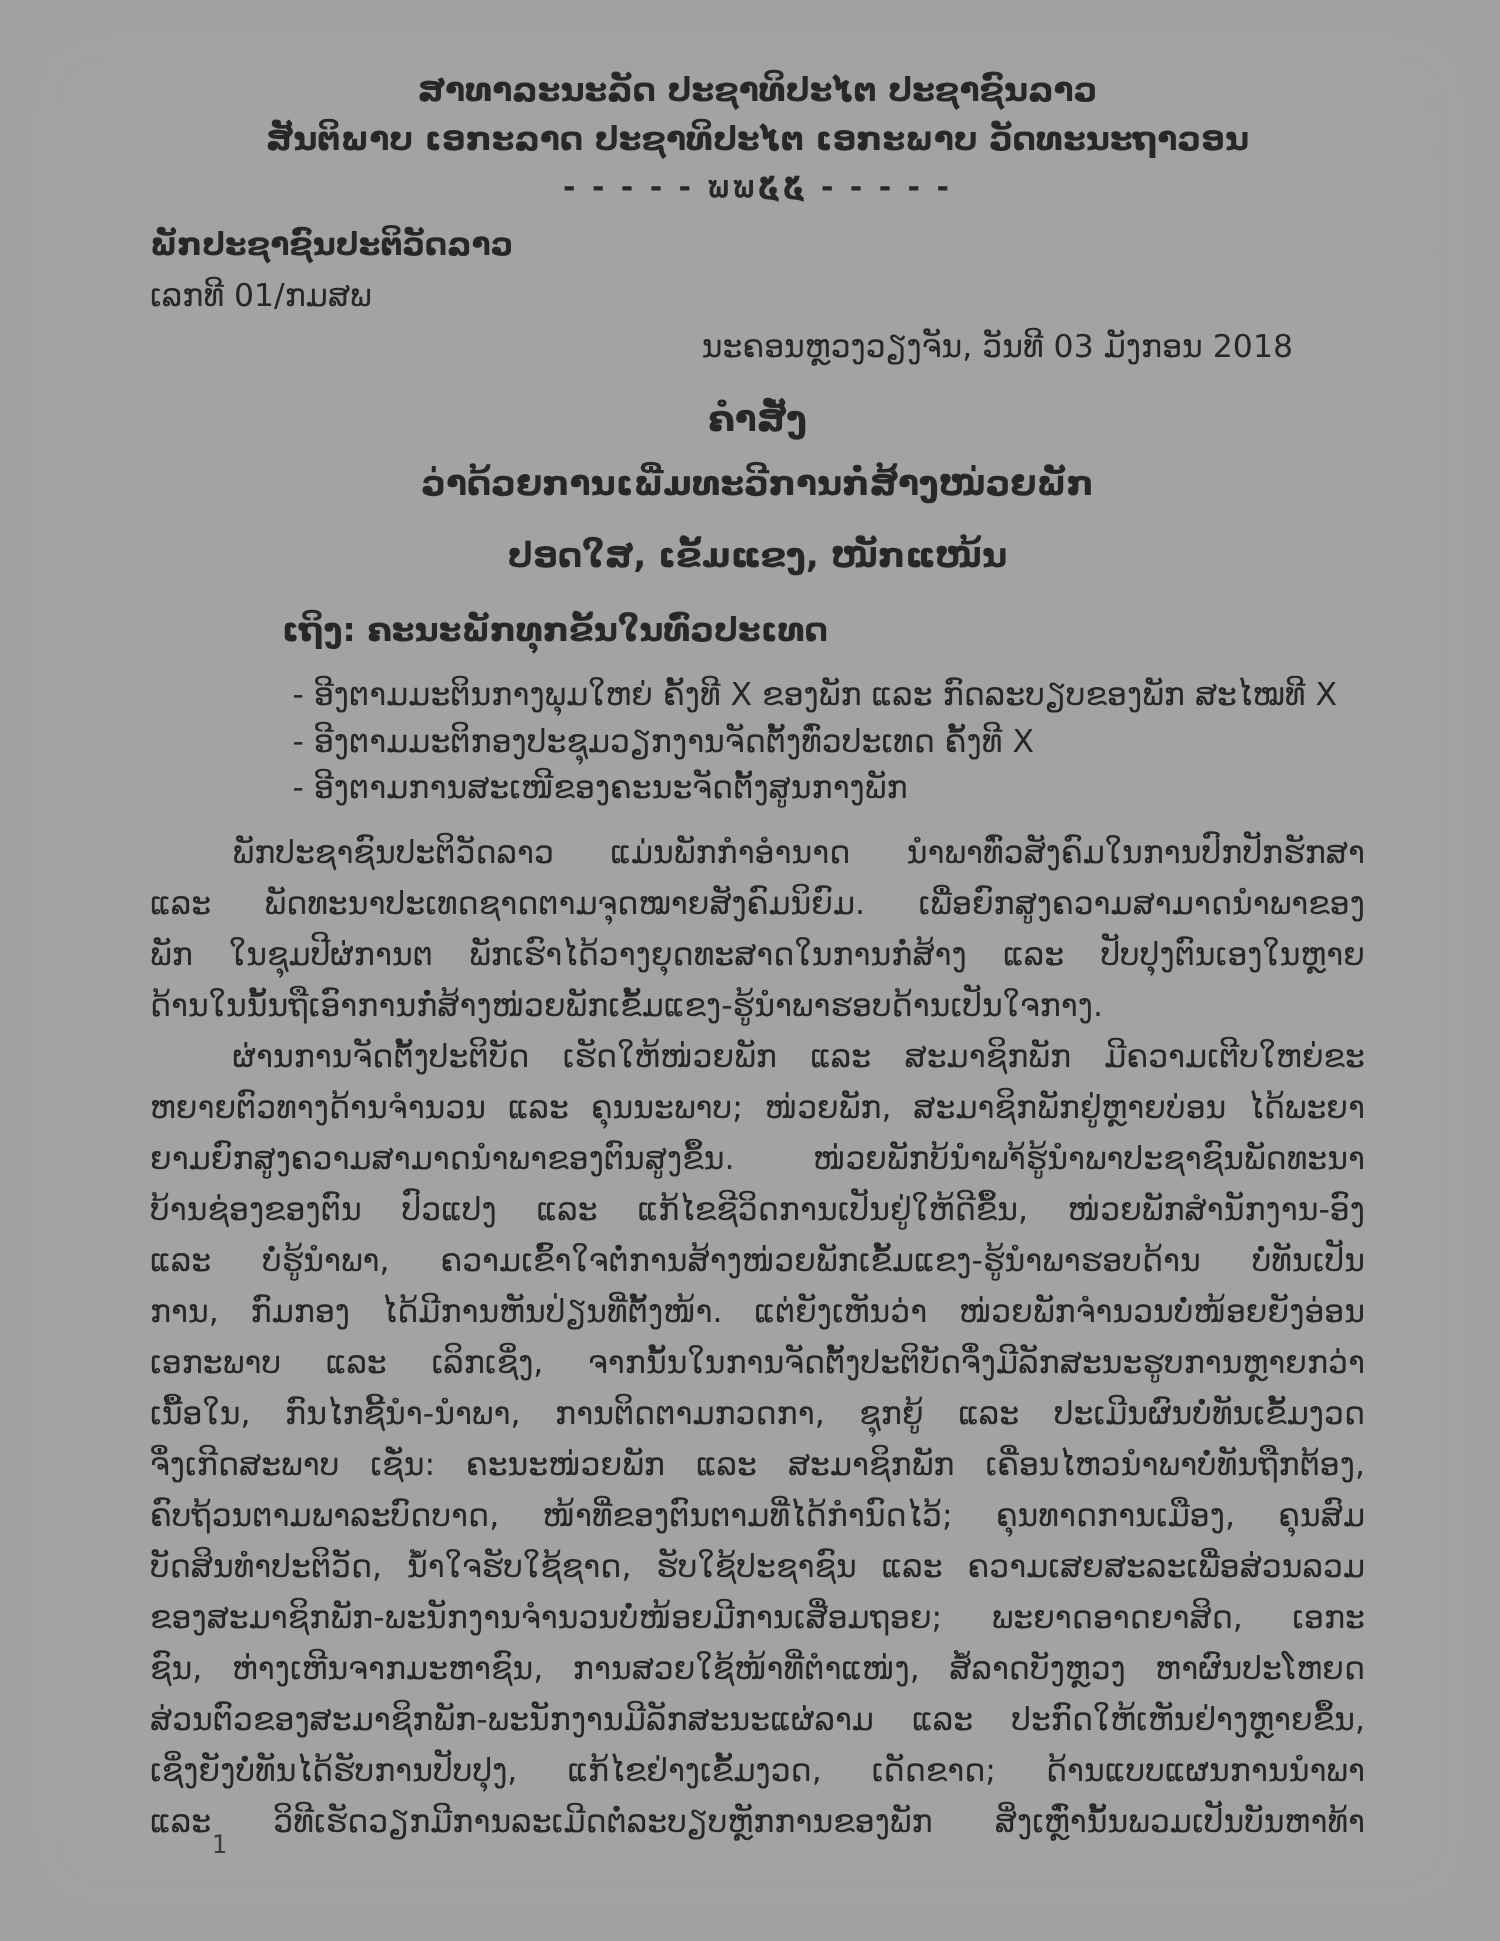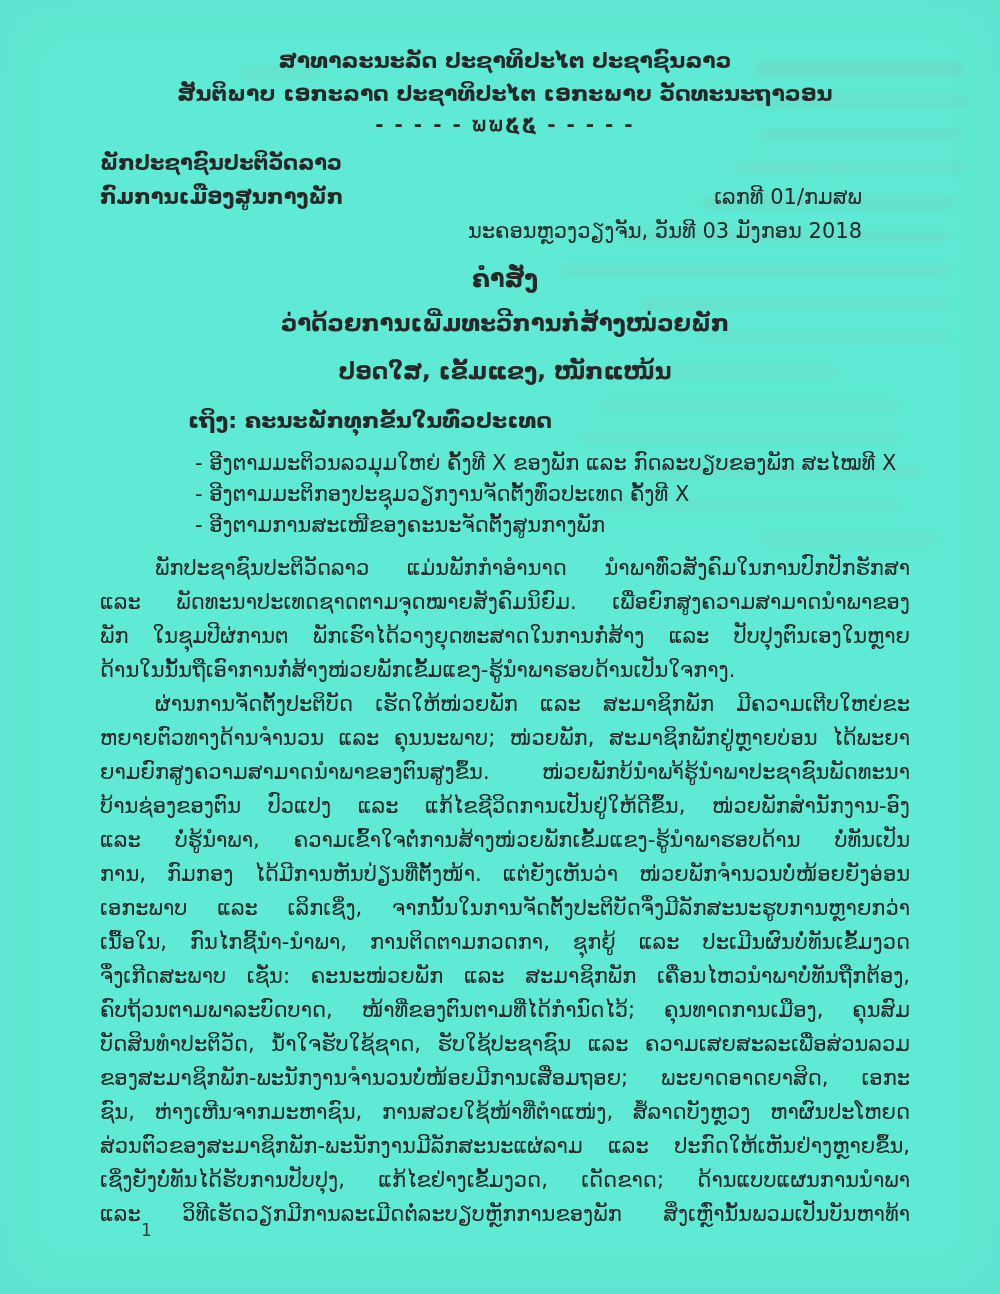--- a/index.html
+++ b/index.html
@@ -1,20 +1,20 @@
 <!DOCTYPE html>
 <html lang="lo"><head>
 <meta charset="utf-8">
 <style>
   html,body{margin:0;padding:0;background:#e8e7ec;}
   .page{
     position:relative;
     width:1000px;height:1294px;
     margin:0 auto;
-    background:#5eead4;
+    background:#a3a3a3;
     color:#272727;
     font-family:"DejaVu Sans",sans-serif;
     overflow:hidden;
     box-shadow:inset 0 0 60px rgba(120,120,140,0.08);
   }
   .content{position:relative;width:810px;margin:0 auto 0 100px;z-index:2;}
 
   
   .hdr{margin-top:44px;text-align:center;font-weight:bold;}
   .hdr-l1{font-size:22px;line-height:33px;}
@@ -113,36 +113,35 @@
       <div class="hdr-l1">ສາທາລະນະລັດ ປະຊາທິປະໄຕ ປະຊາຊົນລາວ</div>
       <div class="hdr-l2">ສັນຕິພາບ ເອກະລາດ ປະຊາທິປະໄຕ ເອກະພາບ ວັດທະນະຖາວອນ</div>
       <div class="hdr-div">- - - - - ຆຆ໕໕ - - - - -</div>
     </div>
 
     <div class="meta">
       <div class="meta-row">
         <div class="org">ພັກປະຊາຊົນປະຕິວັດລາວ</div>
       </div>
       <div class="meta-row">
-        <div class="org">ກົມການເມືອງສູນກາງພັກ</div>
         <div class="right-col">ເລກທີ 01/ກມສພ</div>
       </div>
       <div class="meta-row" style="justify-content:flex-end;">
         <div class="right-col">ນະຄອນຫຼວງວຽງຈັນ, ວັນທີ 03 ມັງກອນ 2018</div>
       </div>
     </div>
 
     <div class="title-main">ຄຳສັ່ງ</div>
     <div class="title-sub1">ວ່າດ້ວຍການເພີ່ມທະວີການກໍ່ສ້າງໜ່ວຍພັກ</div>
     <div class="title-sub2">ປອດໃສ, ເຂັ້ມແຂງ, ໜັກແໜ້ນ</div>
 
     <div class="recipient">ເຖິງ: ຄະນະພັກທຸກຂັ້ນໃນທົ່ວປະເທດ</div>
 
     <div class="citations">
-        <div class="cite">- ອີງຕາມມະຕິວນລວມຸມໃຫຍ່ ຄັ້ງທີ X ຂອງພັກ ແລະ ກົດລະບຽບຂອງພັກ ສະໄໝທີ X</div>
+        <div class="cite">- ອີງຕາມມະຕິນກາງພຸມໃຫຍ່ ຄັ້ງທີ X ຂອງພັກ ແລະ ກົດລະບຽບຂອງພັກ ສະໄໝທີ X</div>
         <div class="cite">- ອີງຕາມມະຕິກອງປະຊຸມວຽກງານຈັດຕັ້ງທົ່ວປະເທດ ຄັ້ງທີ X</div>
         <div class="cite">- ອີງຕາມການສະເໜີຂອງຄະນະຈັດຕັ້ງສູນກາງພັກ</div>
       </div>
 
     <div class="docbody">
         <div class="para">
           <div class="bline first">ພັກປະຊາຊົນປະຕິວັດລາວ ແມ່ນພັກກຳອຳນາດ ນຳພາທົ່ວສັງຄົມໃນການປົກປັກຮັກສາ</div>
           <div class="bline">ແລະ ພັດທະນາປະເທດຊາດຕາມຈຸດໝາຍສັງຄົມນິຍົມ. ເພື່ອຍົກສູງຄວາມສາມາດນຳພາຂອງ</div>
           <div class="bline">ພັກ ໃນຊຸມປີຜ່ການຕ ພັກເຮົາໄດ້ວາງຍຸດທະສາດໃນການກໍ່ສ້າງ ແລະ ປັບປຸງຕົນເອງໃນຫຼາຍ</div>
           <div class="bline leftend">ດ້ານໃນນັ້ນຖືເອົາການກໍ່ສ້າງໜ່ວຍພັກເຂັ້ມແຂງ-ຮູ້ນຳພາຮອບດ້ານເປັນໃຈກາງ.</div>

